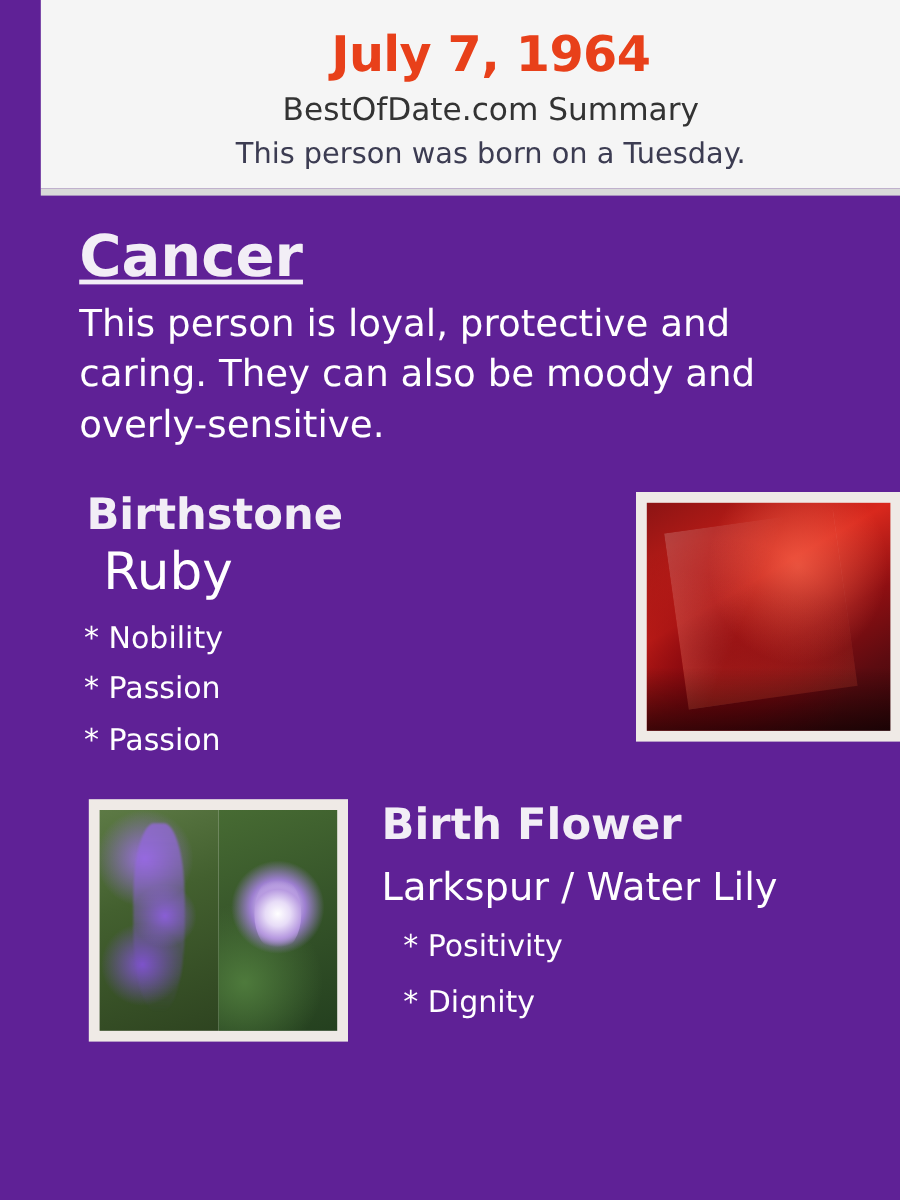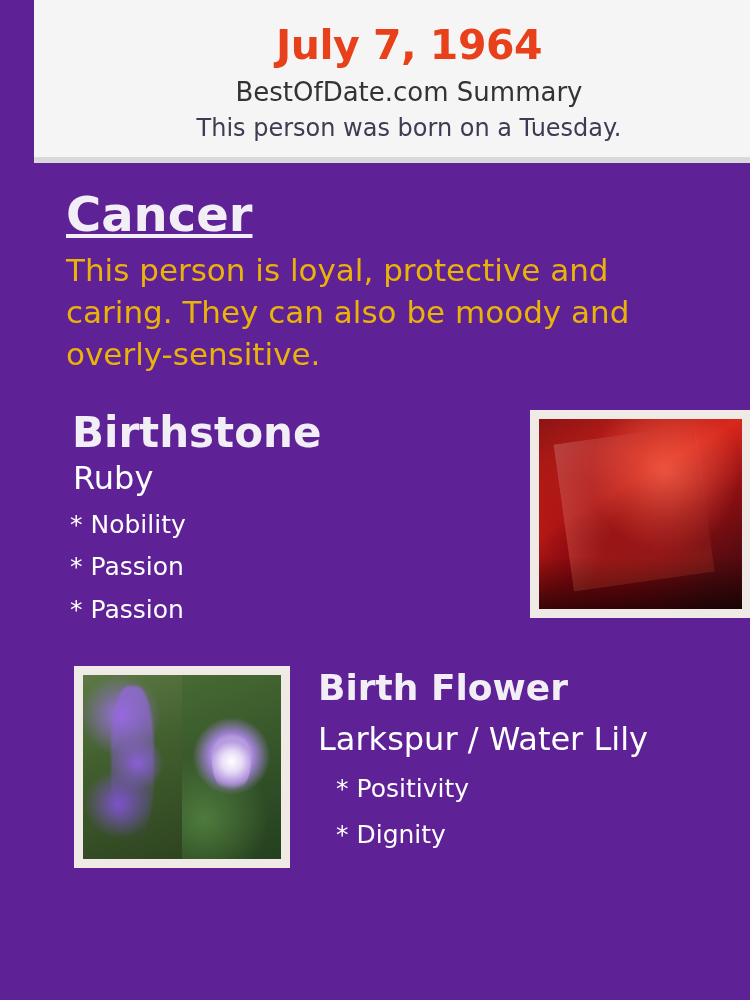--- a/index.html
+++ b/index.html
@@ -61,47 +61,47 @@
   .zodiac-title {
     font-size: 48px;
     font-weight: bold;
     color: #f2eef6;
     line-height: 1.15;
     margin: 4px 0 8px 0;
     text-decoration: underline;
   }
   .zodiac-desc {
     font-size: 31px;
-    color: #eab308;
+    color: #ffffff;
     line-height: 1.35;
     max-width: 610px;
   }
 
   
   .stone-section {
     margin-top: 34px;
     position: relative;
     min-height: 230px;
   }
   .stone-text {
     width: 440px;
   }
   .stone-title {
-    font-size: 42px;
+    font-size: 36px;
     font-weight: bold;
     color: #f2eef6;
     line-height: 1.1;
     margin-left: 6px;
   }
   .stone-name {
-    font-size: 32px;
+    font-size: 43px;
     color: #ffffff;
     line-height: 1.25;
     margin-top: 2px;
-    margin-left: 7px;
+    margin-left: 20px;
   }
   .trait {
     font-size: 25px;
     color: #ffffff;
     line-height: 1.25;
     margin-top: 11px;
     margin-left: 4px;
   }
   .stone-img {
     position: absolute;

